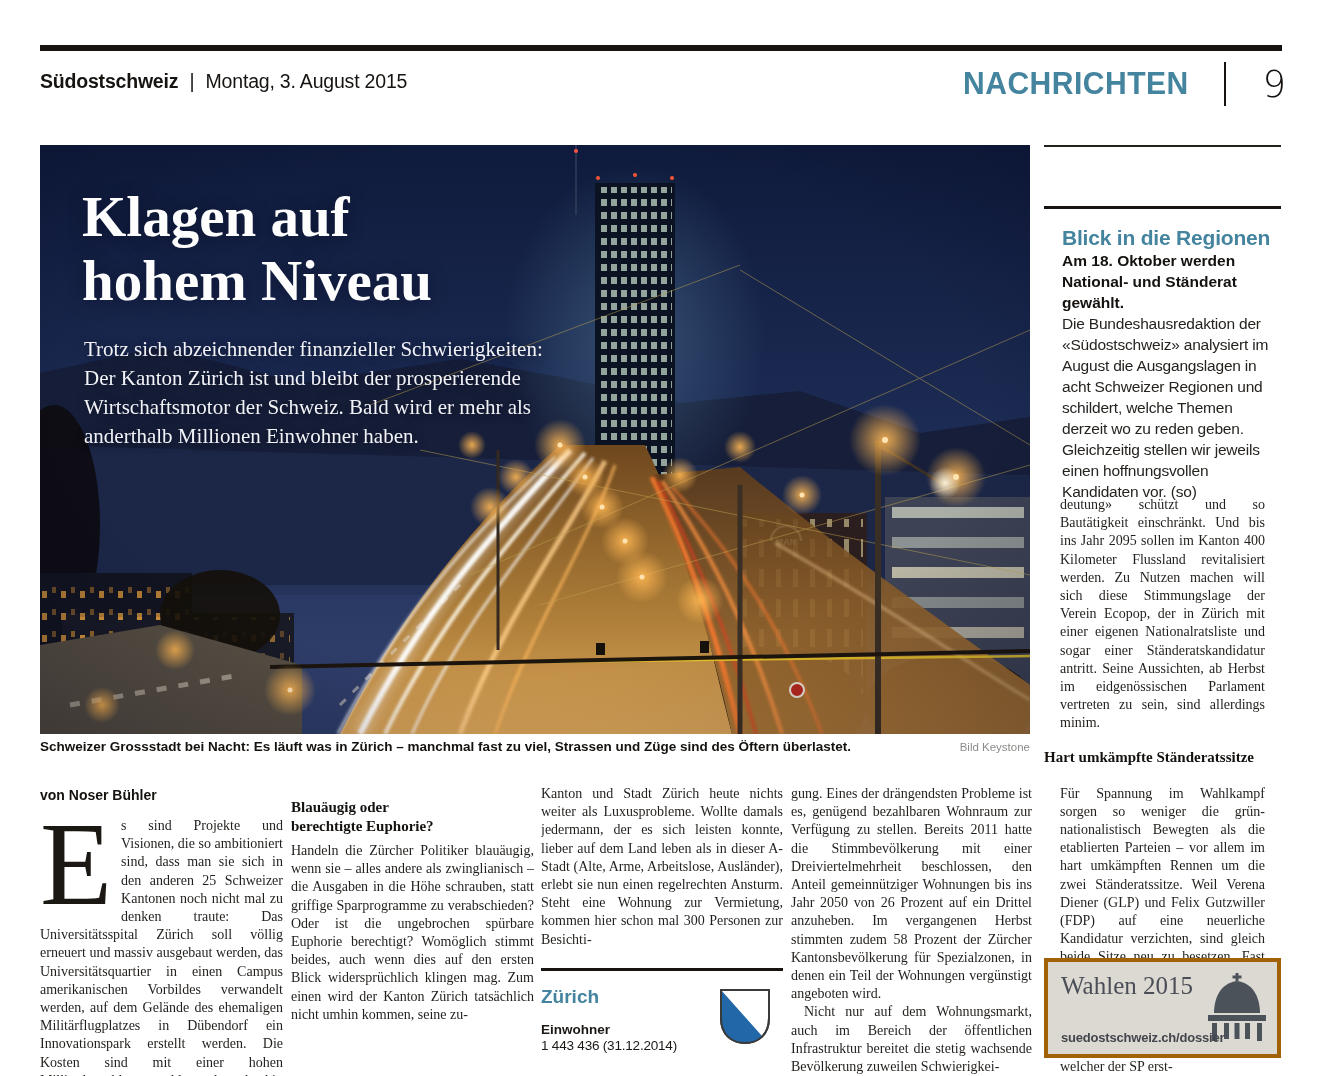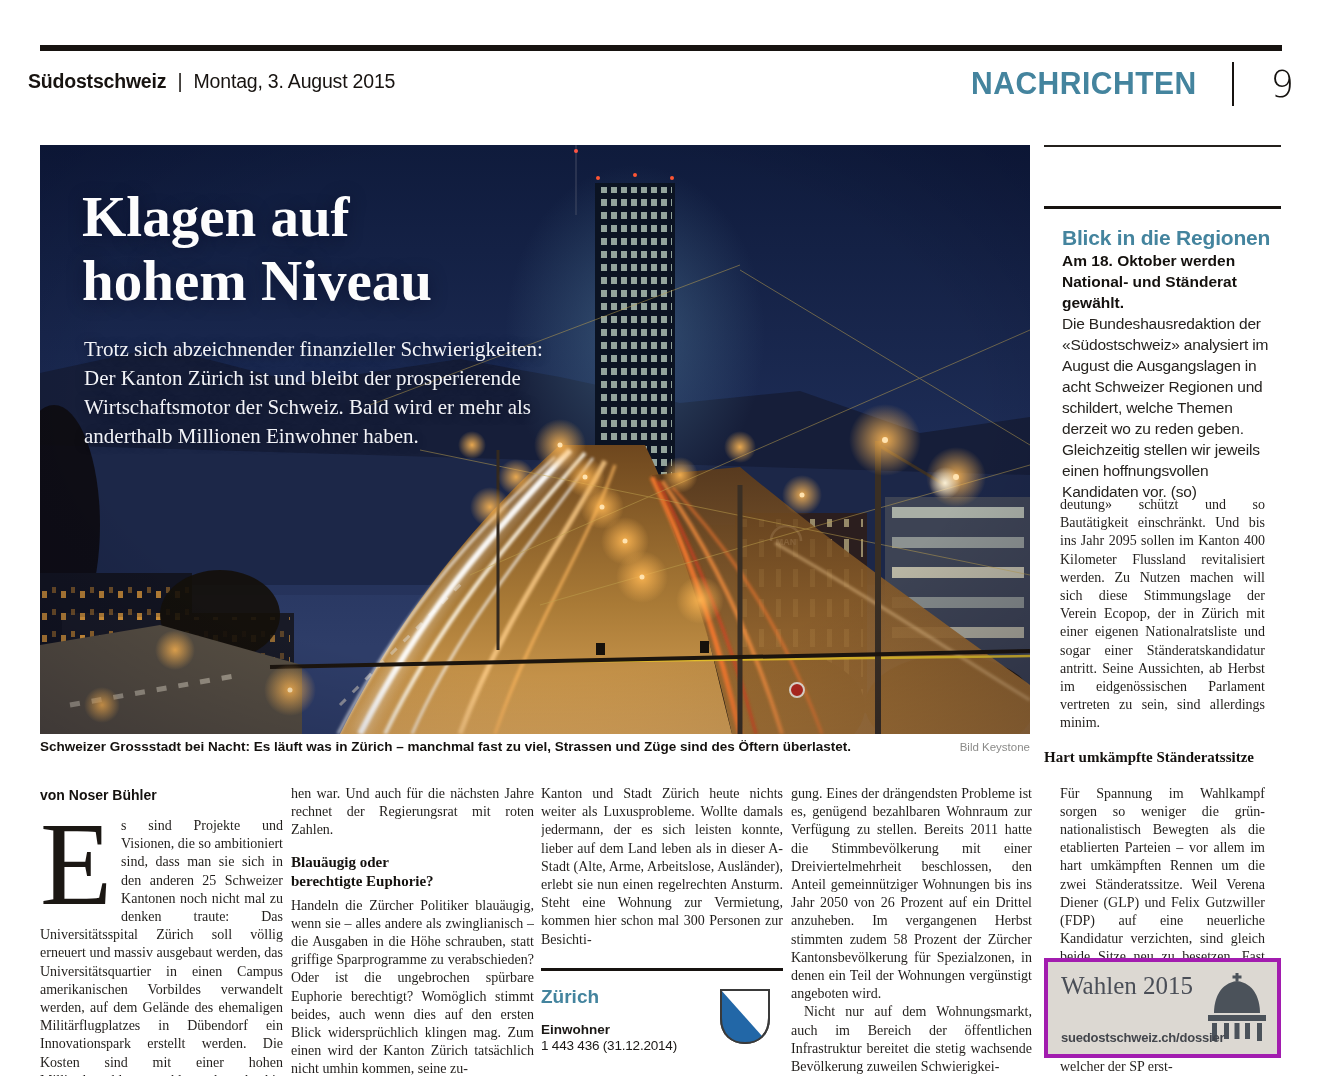--- a/index.html
+++ b/index.html
@@ -2,24 +2,24 @@
 <html><head>
 <meta charset="utf-8">
 <style>
   html,body{margin:0;padding:0;background:#ffffff;}
   #page{position:relative;width:1322px;height:1076px;background:#fff;overflow:hidden;
         font-family:"Liberation Sans",sans-serif;color:#1c1916;}
   .abs{position:absolute;}
 
   
   .top-rule{left:40px;top:45px;width:1242px;height:6px;background:#171310;}
-  .mast-left{left:28px;top:70px;font-size:19.5px;letter-spacing:-0.2px;color:#171310;}
+  .mast-left{left:40px;top:70px;font-size:19.5px;letter-spacing:-0.2px;color:#171310;}
   .mast-left .paper{font-weight:bold;}
   .mast-left .sep{font-weight:300;margin:0 6px;color:#171310;}
-  .mast-right{top:62px;right:28px;display:flex;align-items:center;gap:36px;justify-content:center;}
+  .mast-right{top:62px;right:36px;display:flex;align-items:center;gap:36px;justify-content:center;}
   .section-title{font-weight:bold;font-size:31px;letter-spacing:0.5px;color:#44849e;transform:scaleX(.97);transform-origin:right;}
   .page-divider{width:2px;height:44px;background:#171310;}
   .page-number{font-size:37px;font-weight:300;color:#15120f;font-family:"DejaVu Sans",sans-serif;}
 
   
   .hero{left:40px;top:145px;width:990px;height:589px;overflow:hidden;background:#101c3c;}
   .hero svg{display:block;}
   .headline{left:42px;top:40px;color:#fdfdfd;font-family:"Liberation Serif",serif;font-weight:bold;
             font-size:57px;line-height:64px;text-shadow:0 2px 18px rgba(0,0,25,.45);}
   .headline span{display:block;}
@@ -60,21 +60,21 @@
   .region-box{position:absolute;left:0;top:61px;width:237px;}
   .region-box .rule{height:3px;background:#171310;}
   .region-box .inner{padding-left:18px;}
   .region-box .title{color:#44849e;font-weight:bold;font-size:21px;margin-top:17px;letter-spacing:-0.2px;}
   .region-box .lead{font-weight:bold;font-size:15.5px;line-height:21px;margin-top:0;color:#14110e;}
   .region-box .text{font-size:15.5px;line-height:21px;color:#26231f;letter-spacing:-0.2px;}
   .sb-article{position:absolute;left:0;top:335px;width:237px;}
   .sb-article .body-text{margin:16px;}
   .sb-subhead{font-family:"Liberation Serif",serif;font-weight:bold;font-size:15px;color:#14110e;margin:8px 0 19px 0;}
   .promo{position:absolute;left:0;top:813px;width:237px;height:100px;box-sizing:border-box;
-         border:4px solid #a21caf;background:#dcd8d2;}
+         border:4px solid #a16207;background:#dcd8d2;}
   .promo .title{font-family:"Liberation Serif",serif;font-size:25px;color:#4a4e57;position:absolute;left:13px;top:10px;}
   .promo .url{font-weight:bold;font-size:13px;color:#43464c;position:absolute;left:13px;bottom:9px;letter-spacing:-0.2px;}
   .dome{position:absolute;right:9px;top:11px;width:62px;height:72px;}
 </style>
 </head>
 <body>
 
 <div id="page">
 
   <div class="abs top-rule"></div>
@@ -267,21 +267,20 @@
     <span class="caption">Schweizer Grossstadt bei Nacht: Es läuft was in Zürich – manchmal fast zu viel, Strassen und Züge sind des Öftern überlastet.</span>
     <span class="credit">Bild Keystone</span>
   </div>
 
   <div class="abs col col-1">
     <div class="byline">von Noser Bühler</div>
     <p class="body-text"><span class="dropcap">E</span><span>s sind Projekte und Visionen, die so ambitioniert sind, dass man sie sich in den anderen 25 Schweizer Kantonen noch nicht mal zu denken traute: Das Universitätsspital Zürich soll völlig erneuert und massiv ausgebaut werden, das Universitätsquartier in einen Campus amerikanischen Vorbildes verwandelt werden, auf dem Gelände des ehemaligen Militärflugplatzes in Dübendorf ein Innovationspark erstellt werden. Die Kosten sind mit einer hohen Milliardenzahl veranschlagt, aber ohnehin kaum ab-</span></p>
   </div>
 
   <div class="abs col col-2">
-    <p class="body-text">hen war. Und auch für die nächsten Jahre rechnet der Regierungsrat mit roten Zahlen.</p>
     <div class="col-subhead">
       <span>Blauäugig oder</span>
       <span>berechtigte Euphorie?</span>
     </div>
     <p class="body-text">Handeln die Zürcher Politiker blauäugig, wenn sie – alles andere als zwinglianisch – die Ausgaben in die Höhe schrauben, statt griffige Sparprogramme zu verabschieden? Oder ist die ungebrochen spürbare Euphorie berechtigt? Womöglich stimmt beides, auch wenn dies auf den ersten Blick widersprüchlich klingen mag. Zum einen wird der Kanton Zürich tatsächlich nicht umhin kommen, seine zu-</p>
   </div>
 
   <div class="abs col col-3">
     <p class="body-text">Kanton und Stadt Zürich heute nichts weiter als Luxusprobleme. Wollte damals jedermann, der es sich leisten konnte, lieber auf dem Land leben als in dieser A-Stadt (Alte, Arme, Arbeitslose, Ausländer), erlebt sie nun einen regelrechten Ansturm. Steht eine Wohnung zur Vermietung, kommen hier schon mal 300 Personen zur Besichti-</p>
     <div class="infobox">

